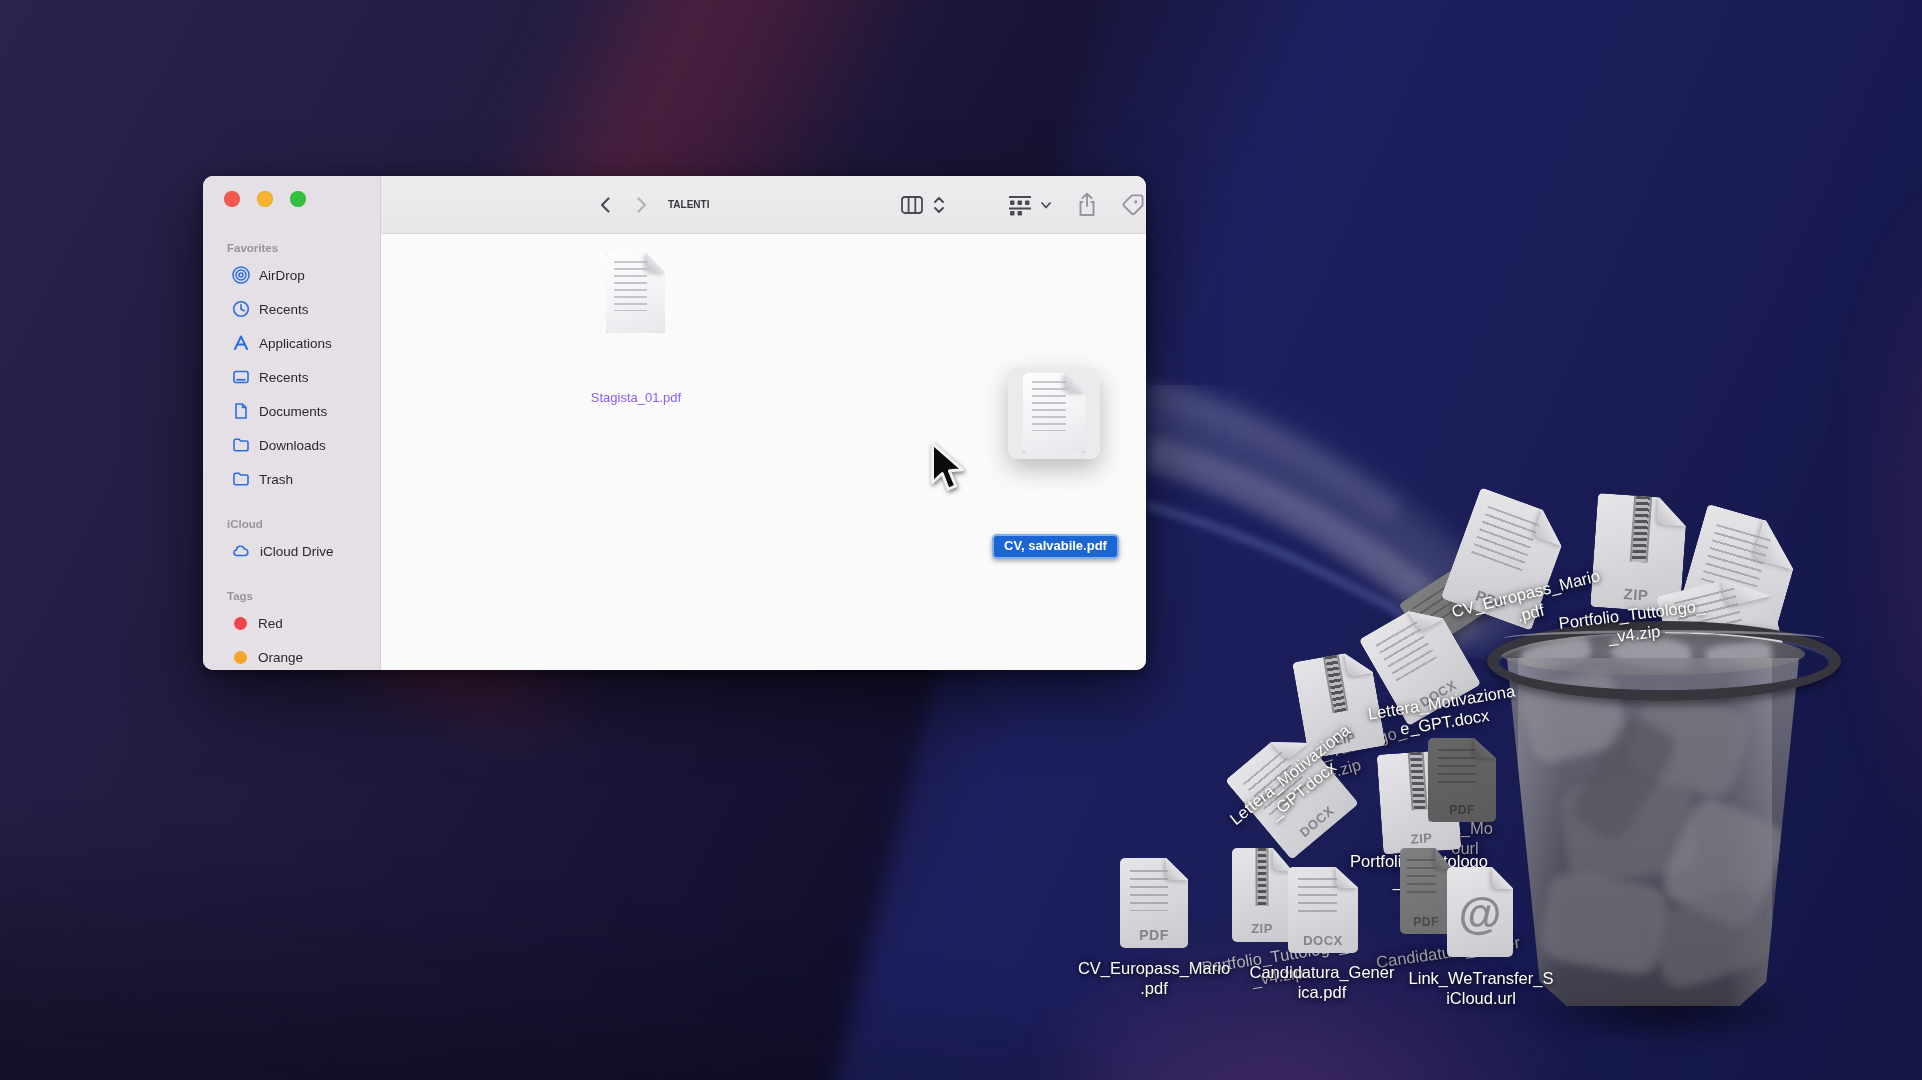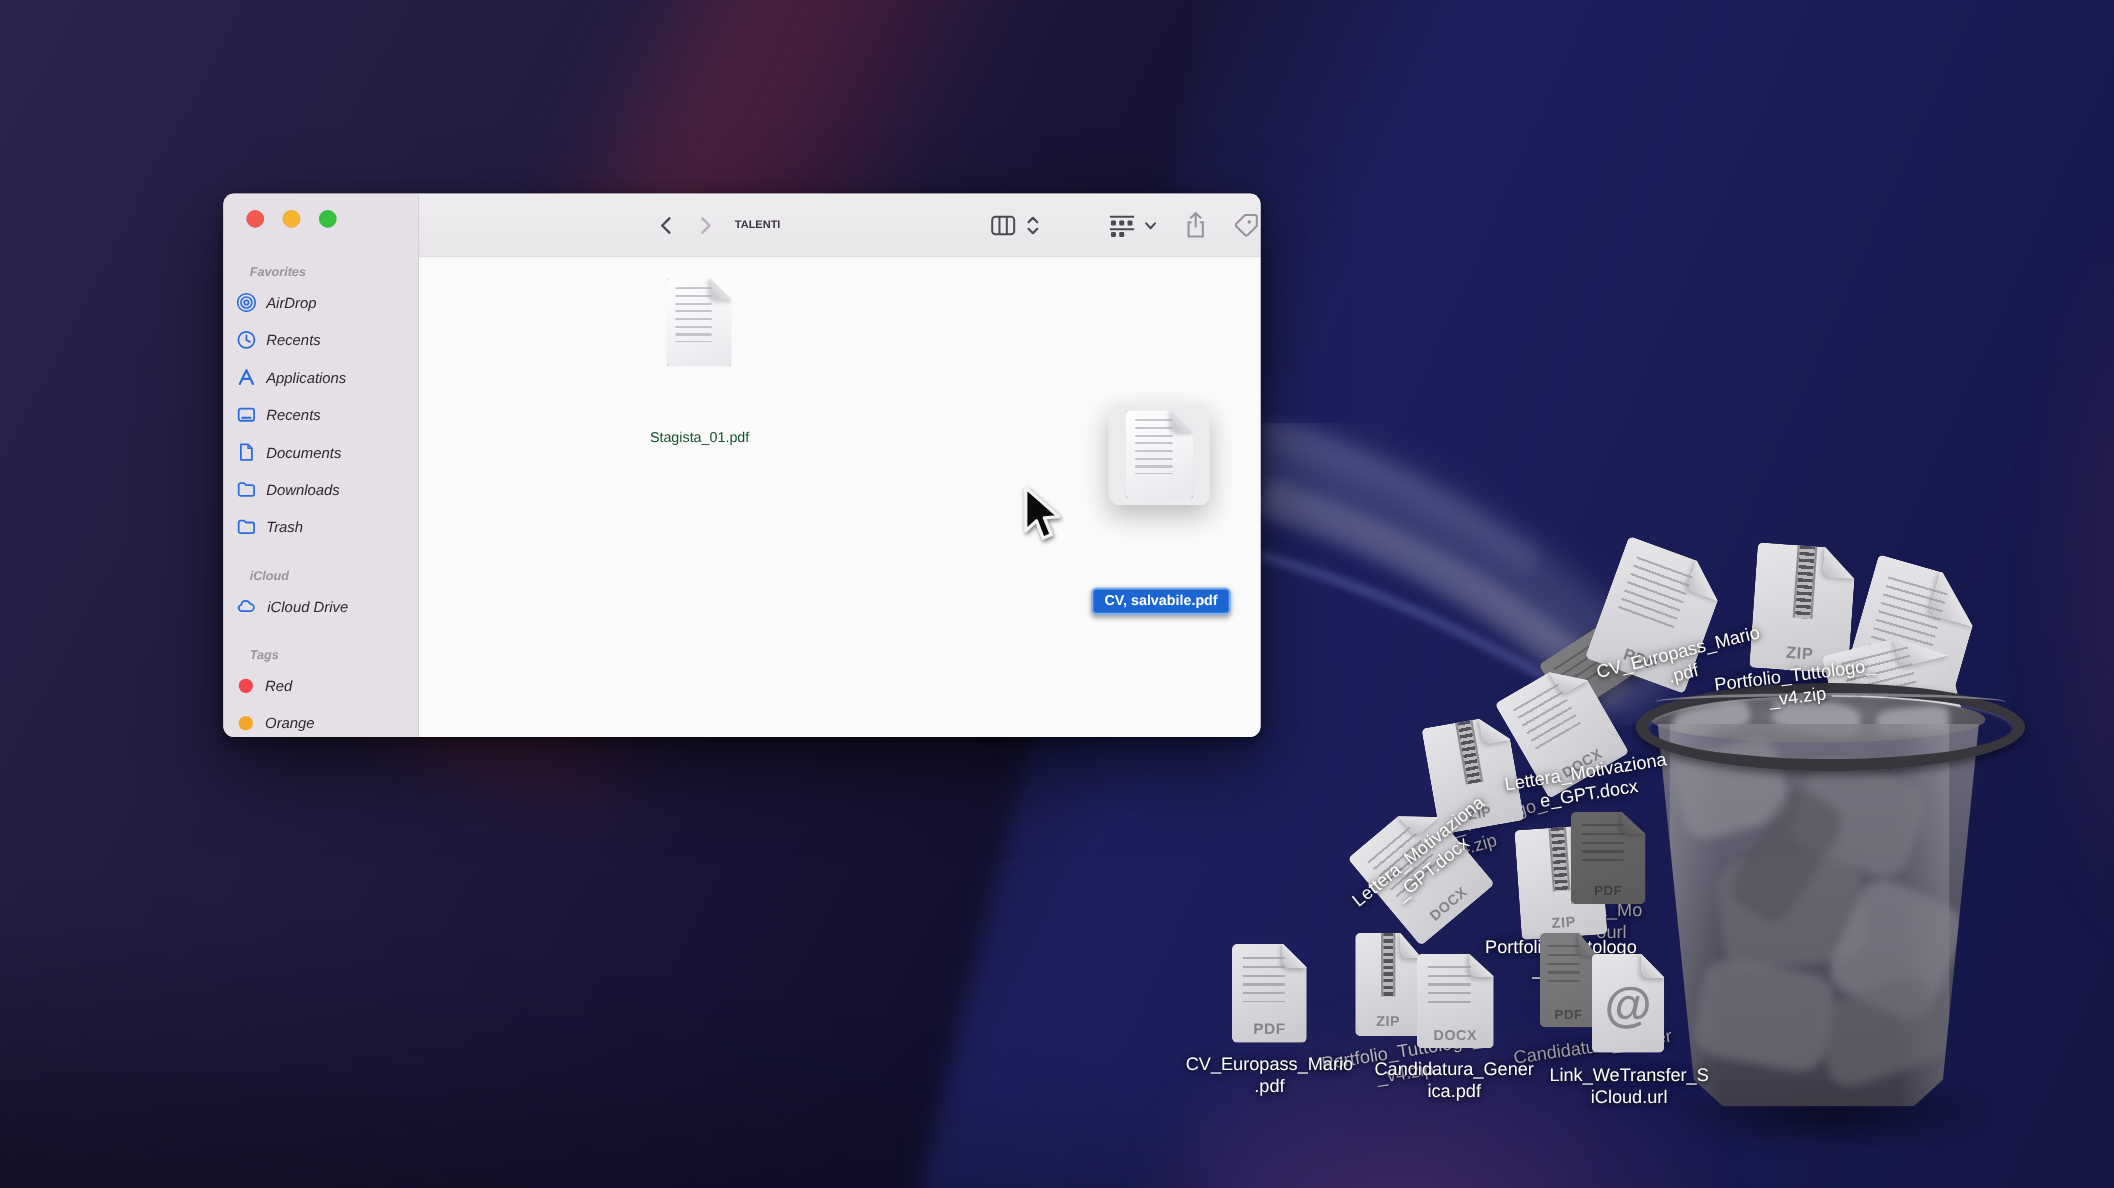--- a/index.html
+++ b/index.html
@@ -19,26 +19,26 @@
            background:radial-gradient(ellipse,rgba(110,45,90,.28),rgba(110,45,90,0) 70%);filter:blur(16px);}
   .wp-dark-bl{left:-100px;top:820px;width:1200px;height:400px;
            background:linear-gradient(10deg,rgba(5,4,12,.8),rgba(5,4,12,0) 70%);filter:blur(20px);}
 
   
   #swoosh{left:0;top:0;pointer-events:none;}
 
   
   .window{left:203px;top:176px;width:943px;height:494px;border-radius:10px;overflow:hidden;
           box-shadow:0 28px 70px rgba(0,0,0,.55),0 4px 14px rgba(0,0,0,.4);background:#fbfafb;}
-  .sidebar{left:0;top:0;width:177px;height:638px;background:#e4e0e5;border-right:1px solid #d2ced3;font-style:italic;}
+  .sidebar{left:0;top:0;width:177px;height:638px;background:#e4e0e5;border-right:1px solid #d2ced3;}
   .traffic{position:absolute;top:15px;left:21px;display:flex;gap:17px;}
   .light{width:16px;height:16px;border-radius:50%;box-shadow:inset 0 0 1px rgba(0,0,0,.25);}
   .sidebar-inner{position:absolute;left:0;top:0;width:100%;padding-top:62px;}
   .side-header{padding-left:24px;height:20px;line-height:20px;font-size:11.5px;font-weight:700;color:#98949c;}
-  .side-item{display:flex;align-items:center;gap:9px;height:34px;padding-left:12px;font-size:13.5px;color:#2a282d;cursor:default;}
+  .side-item{display:flex;align-items:center;gap:9px;height:34px;padding-left:29px;font-size:13.5px;color:#2a282d;cursor:default;}
   .side-item svg{flex:0 0 auto;}
   .gap18{height:18px;}
   .tag-dot{width:13px;height:13px;border-radius:50%;margin:0 2px;}
   .toolbar{left:177px;top:0;width:766px;height:57px;background:linear-gradient(#efecef,#e9e6ea);border-bottom:1px solid #d8d4d8;}
   .tool{position:absolute;top:0;height:57px;display:flex;align-items:center;color:#4c4a50;}
   .win-title{font-size:10px;font-weight:700;color:#39363b;}
   .dim-ico{color:#b5b2b7;}
   .content{left:178px;top:58px;width:765px;height:436px;background:#fbfafb;}
 
   
@@ -53,21 +53,21 @@
   .doc .lines.wide{width:70%;top:30%;height:42%;}
   .doc .ext{position:absolute;bottom:6%;width:100%;text-align:center;font-weight:700;color:#85838a;font-size:15px;letter-spacing:.5px;}
   .doc .zipper{position:absolute;left:50%;top:0;transform:translateX(-50%);width:15%;height:58%;
        background:repeating-linear-gradient(180deg,#55535a 0 3px,#bab9be 3px 6px);
        border-left:2px solid #8f8d94;border-right:2px solid #8f8d94;}
   .doc .atsign{position:absolute;top:50%;left:50%;transform:translate(-50%,-46%);font-size:44px;font-weight:700;color:#8a888f;}
   .doc.white{background:linear-gradient(160deg,#fdfdfe 0%,#f2f1f4 60%,#e7e6ea 100%);box-shadow:0 1px 4px rgba(0,0,0,.28);}
   .doc.white .lines{background:repeating-linear-gradient(180deg,#b6b4bb 0,#b6b4bb 2px,transparent 2px,transparent 7px);}
   .dk45{filter:brightness(.45) saturate(.8);} .dk55{filter:brightness(.55) saturate(.85);}
 
-  .icon-label{font-size:13px;color:#14532d;text-align:center;}
+  .icon-label{font-size:13px;color:#8b5cf6;text-align:center;}
   .drag-tile{background:rgba(234,233,236,.96);border-radius:10px;box-shadow:0 10px 24px rgba(0,0,0,.25);}
   .sel-label{background:#1b66d2;border:2px solid #7fb0ee;border-radius:5px;color:#fff;
              font-size:13px;font-weight:700;text-align:center;line-height:19px;box-shadow:0 2px 5px rgba(0,0,0,.35);}
 
   
   .clabel{color:#fff;font-size:16.5px;font-weight:500;text-align:center;line-height:1.22;
           white-space:pre-line;text-shadow:0 1px 4px rgba(0,0,0,.75),0 0 10px rgba(0,0,0,.4);}
   .clabel.dim{color:#b5b2bc;text-shadow:0 1px 3px rgba(0,0,0,.6);}
   .clabel.frag{color:#9d9aa5;}
 

